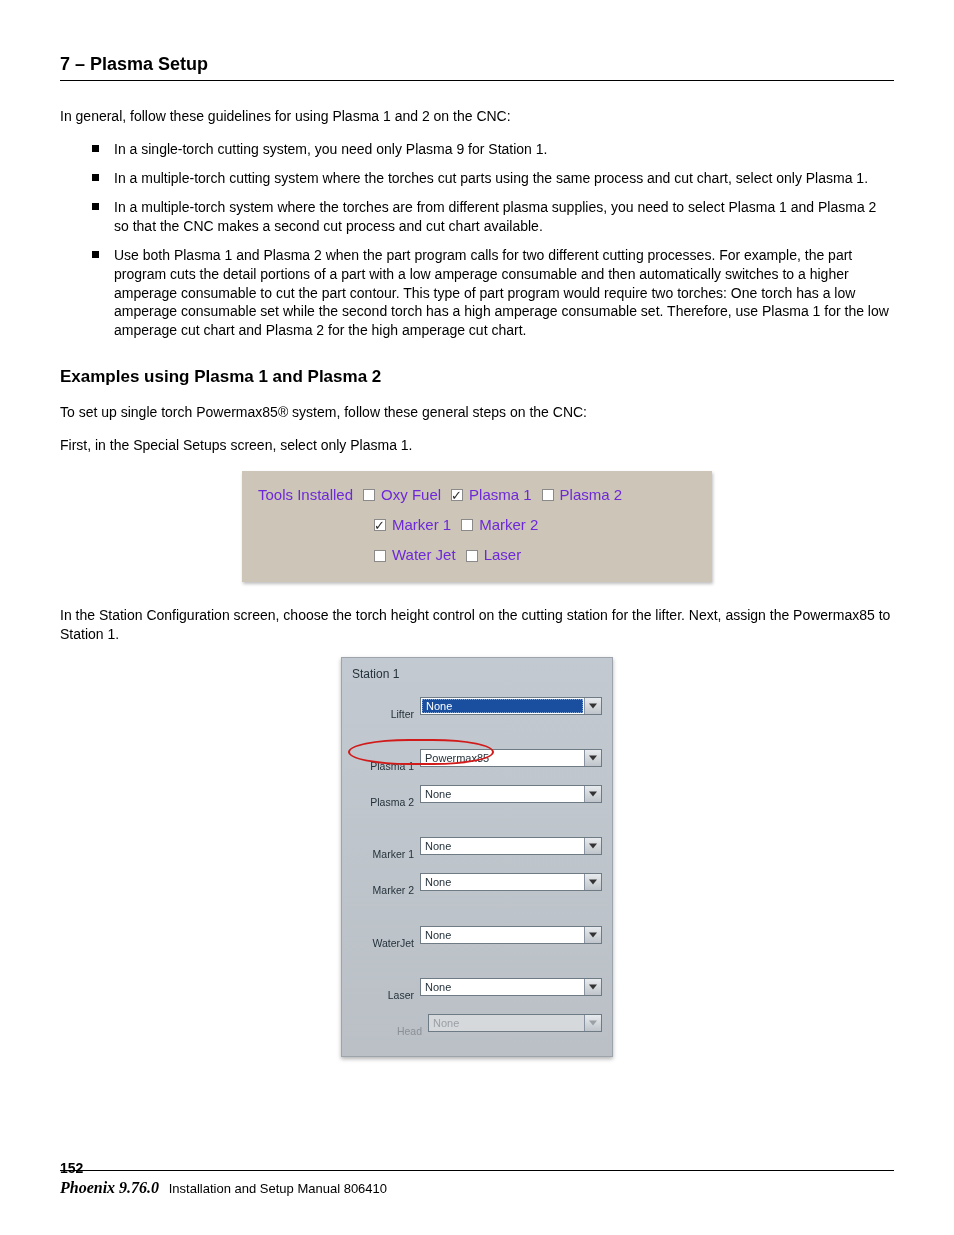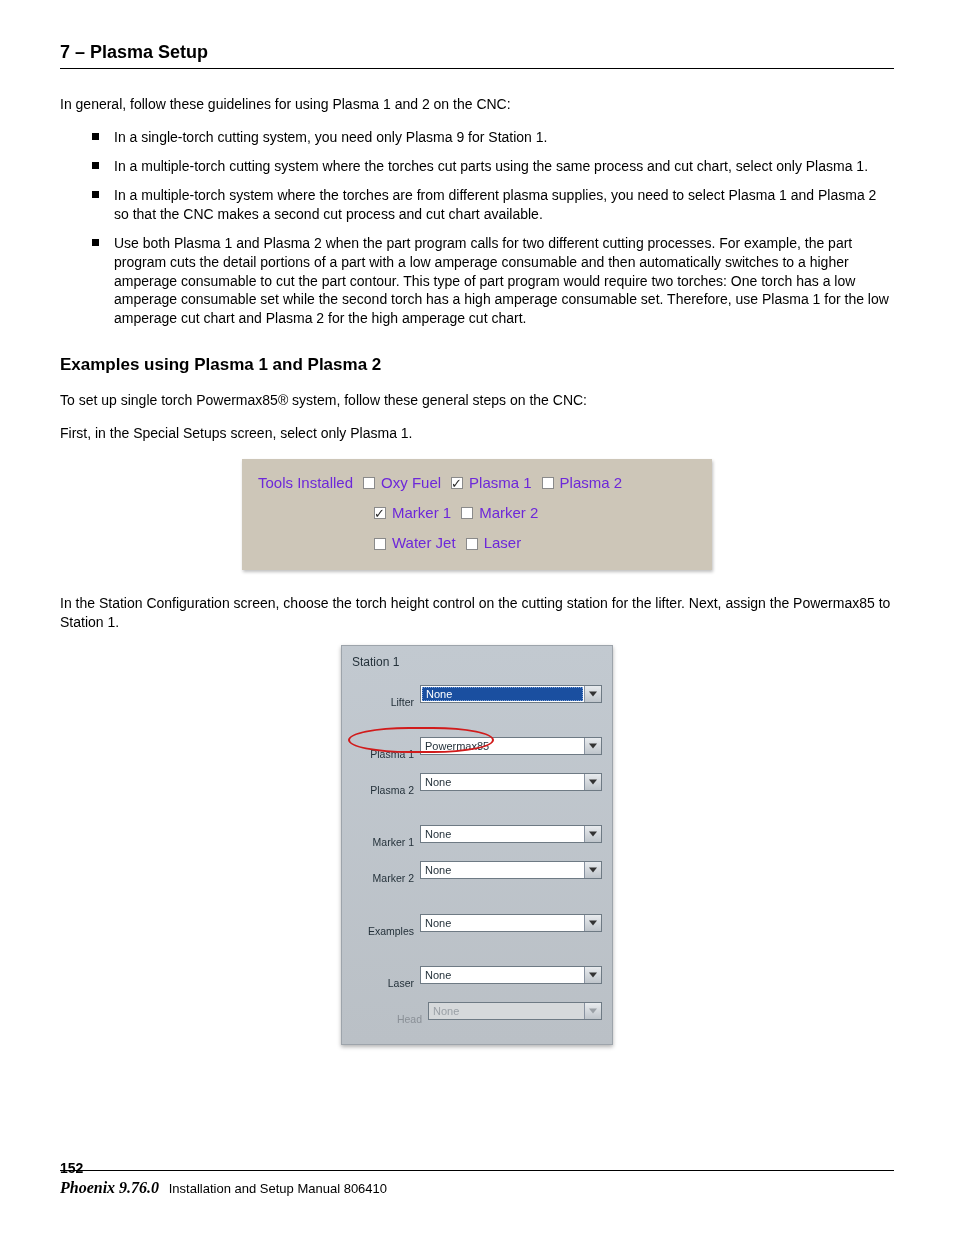--- a/index.html
+++ b/index.html
@@ -8,21 +8,21 @@
     background: #fff;
     font-family: Arial, Helvetica, sans-serif;
     color: #000;
     font-size: 14px;
     line-height: 1.35;
   }
   .page {
     width: 954px;
     min-height: 1235px;
     box-sizing: border-box;
-    padding: 40px 60px 30px 60px;
+    padding: 52px 60px 30px 60px;
     position: relative;
   }
   .chapter-head {
     font-weight: bold;
     font-size: 18px;
     border-bottom: 1px solid #000;
     padding-bottom: 4px;
     margin-bottom: 26px;
   }
   .body-text { margin: 10px 0 14px 0; }
@@ -296,21 +296,21 @@
           <svg viewBox="0 0 10 6">
               <polygon points="0,0 10,0 5,6" fill="#333"></polygon>
             </svg>
         </span>
       </div>
     </div>
 
     <div class="gap"></div>
 
     <div class="field-row">
-      <div class="field-label">Examples</div>
+      <div class="field-label">WaterJet</div>
       <div class="combo">
         <span class="combo-val">None</span>
         <span class="combo-btn">
           <svg viewBox="0 0 10 6">
               <polygon points="0,0 10,0 5,6" fill="#333"></polygon>
             </svg>
         </span>
       </div>
     </div>
 

